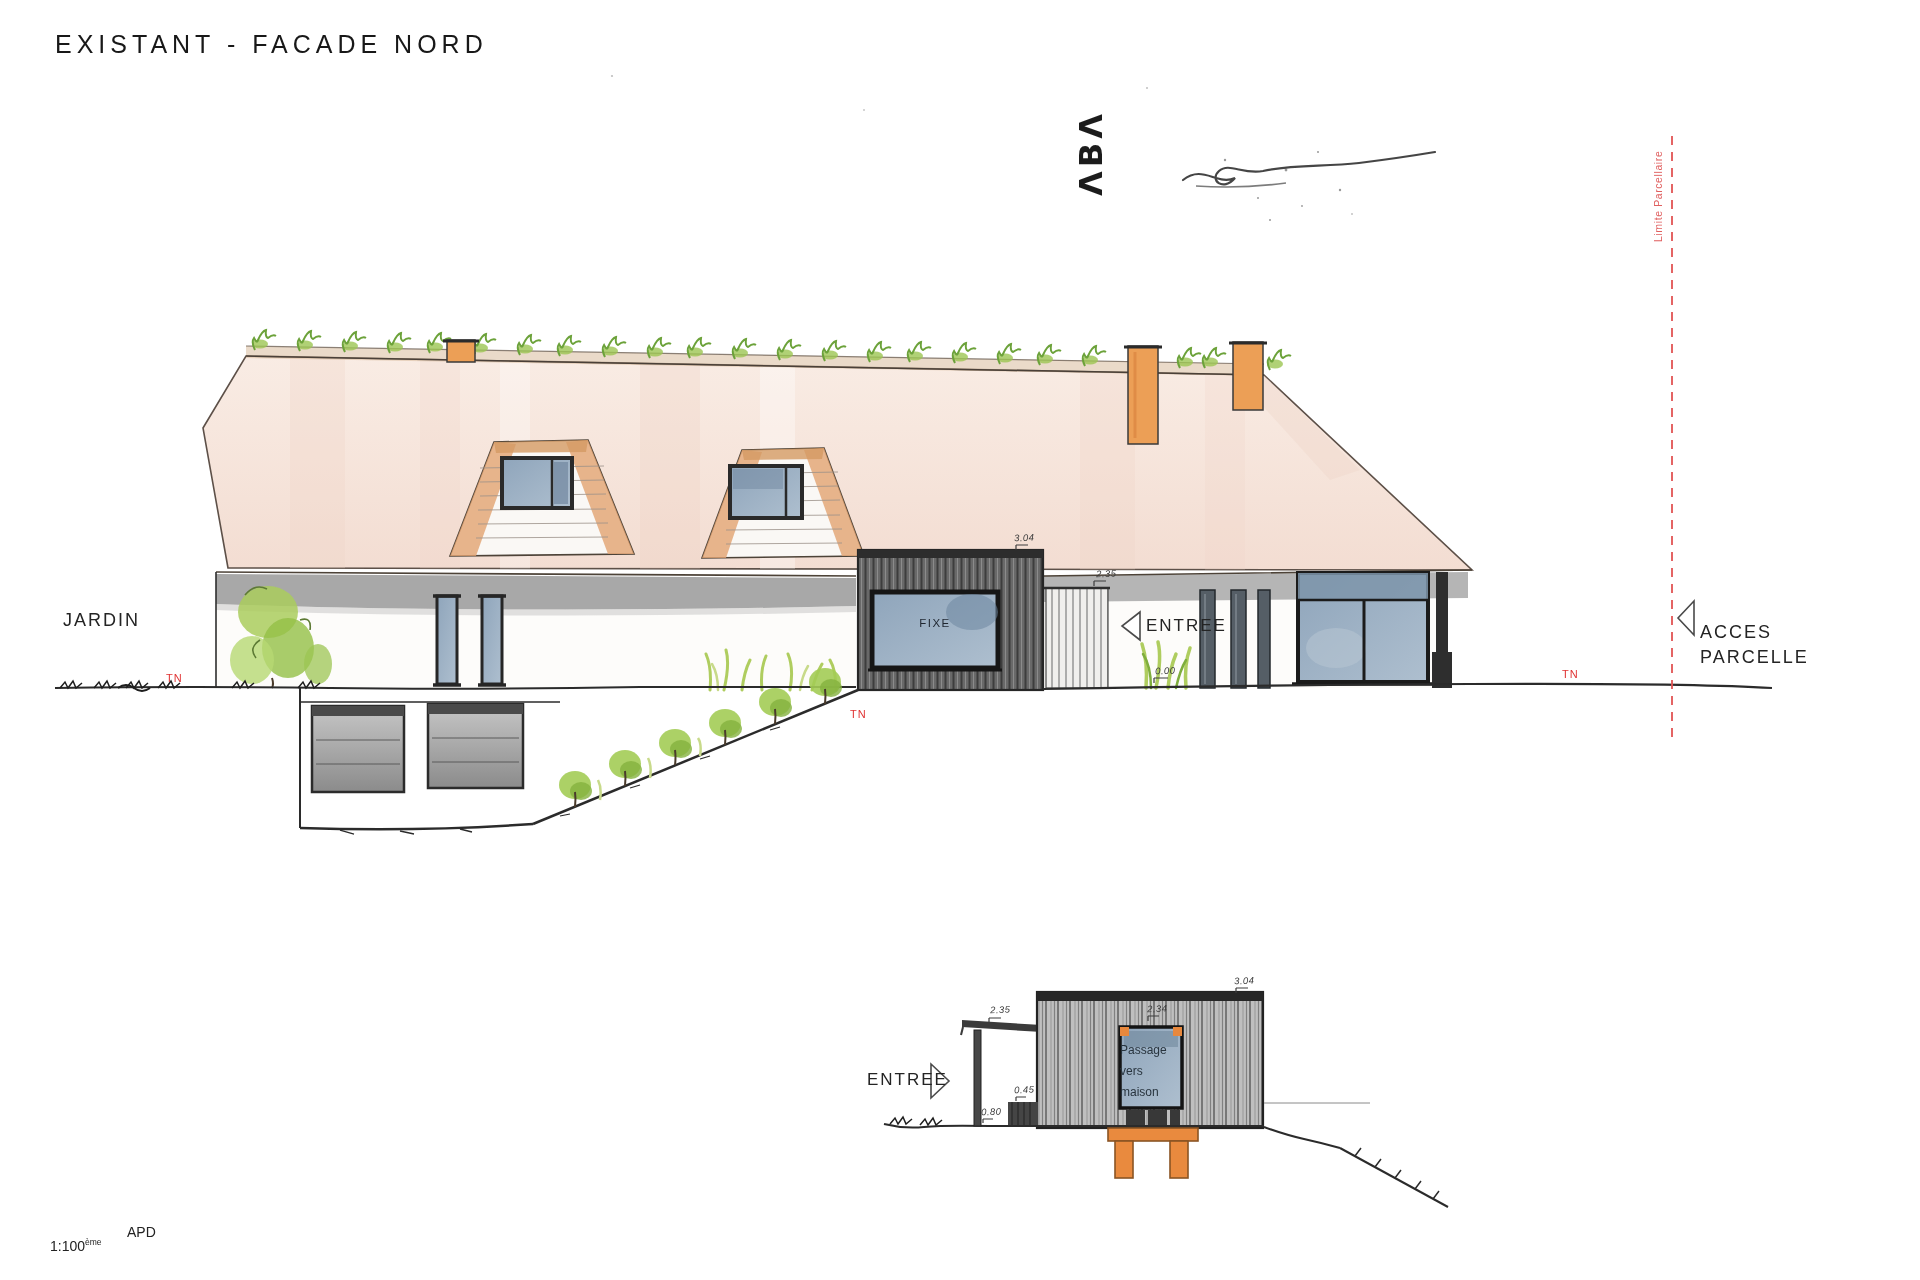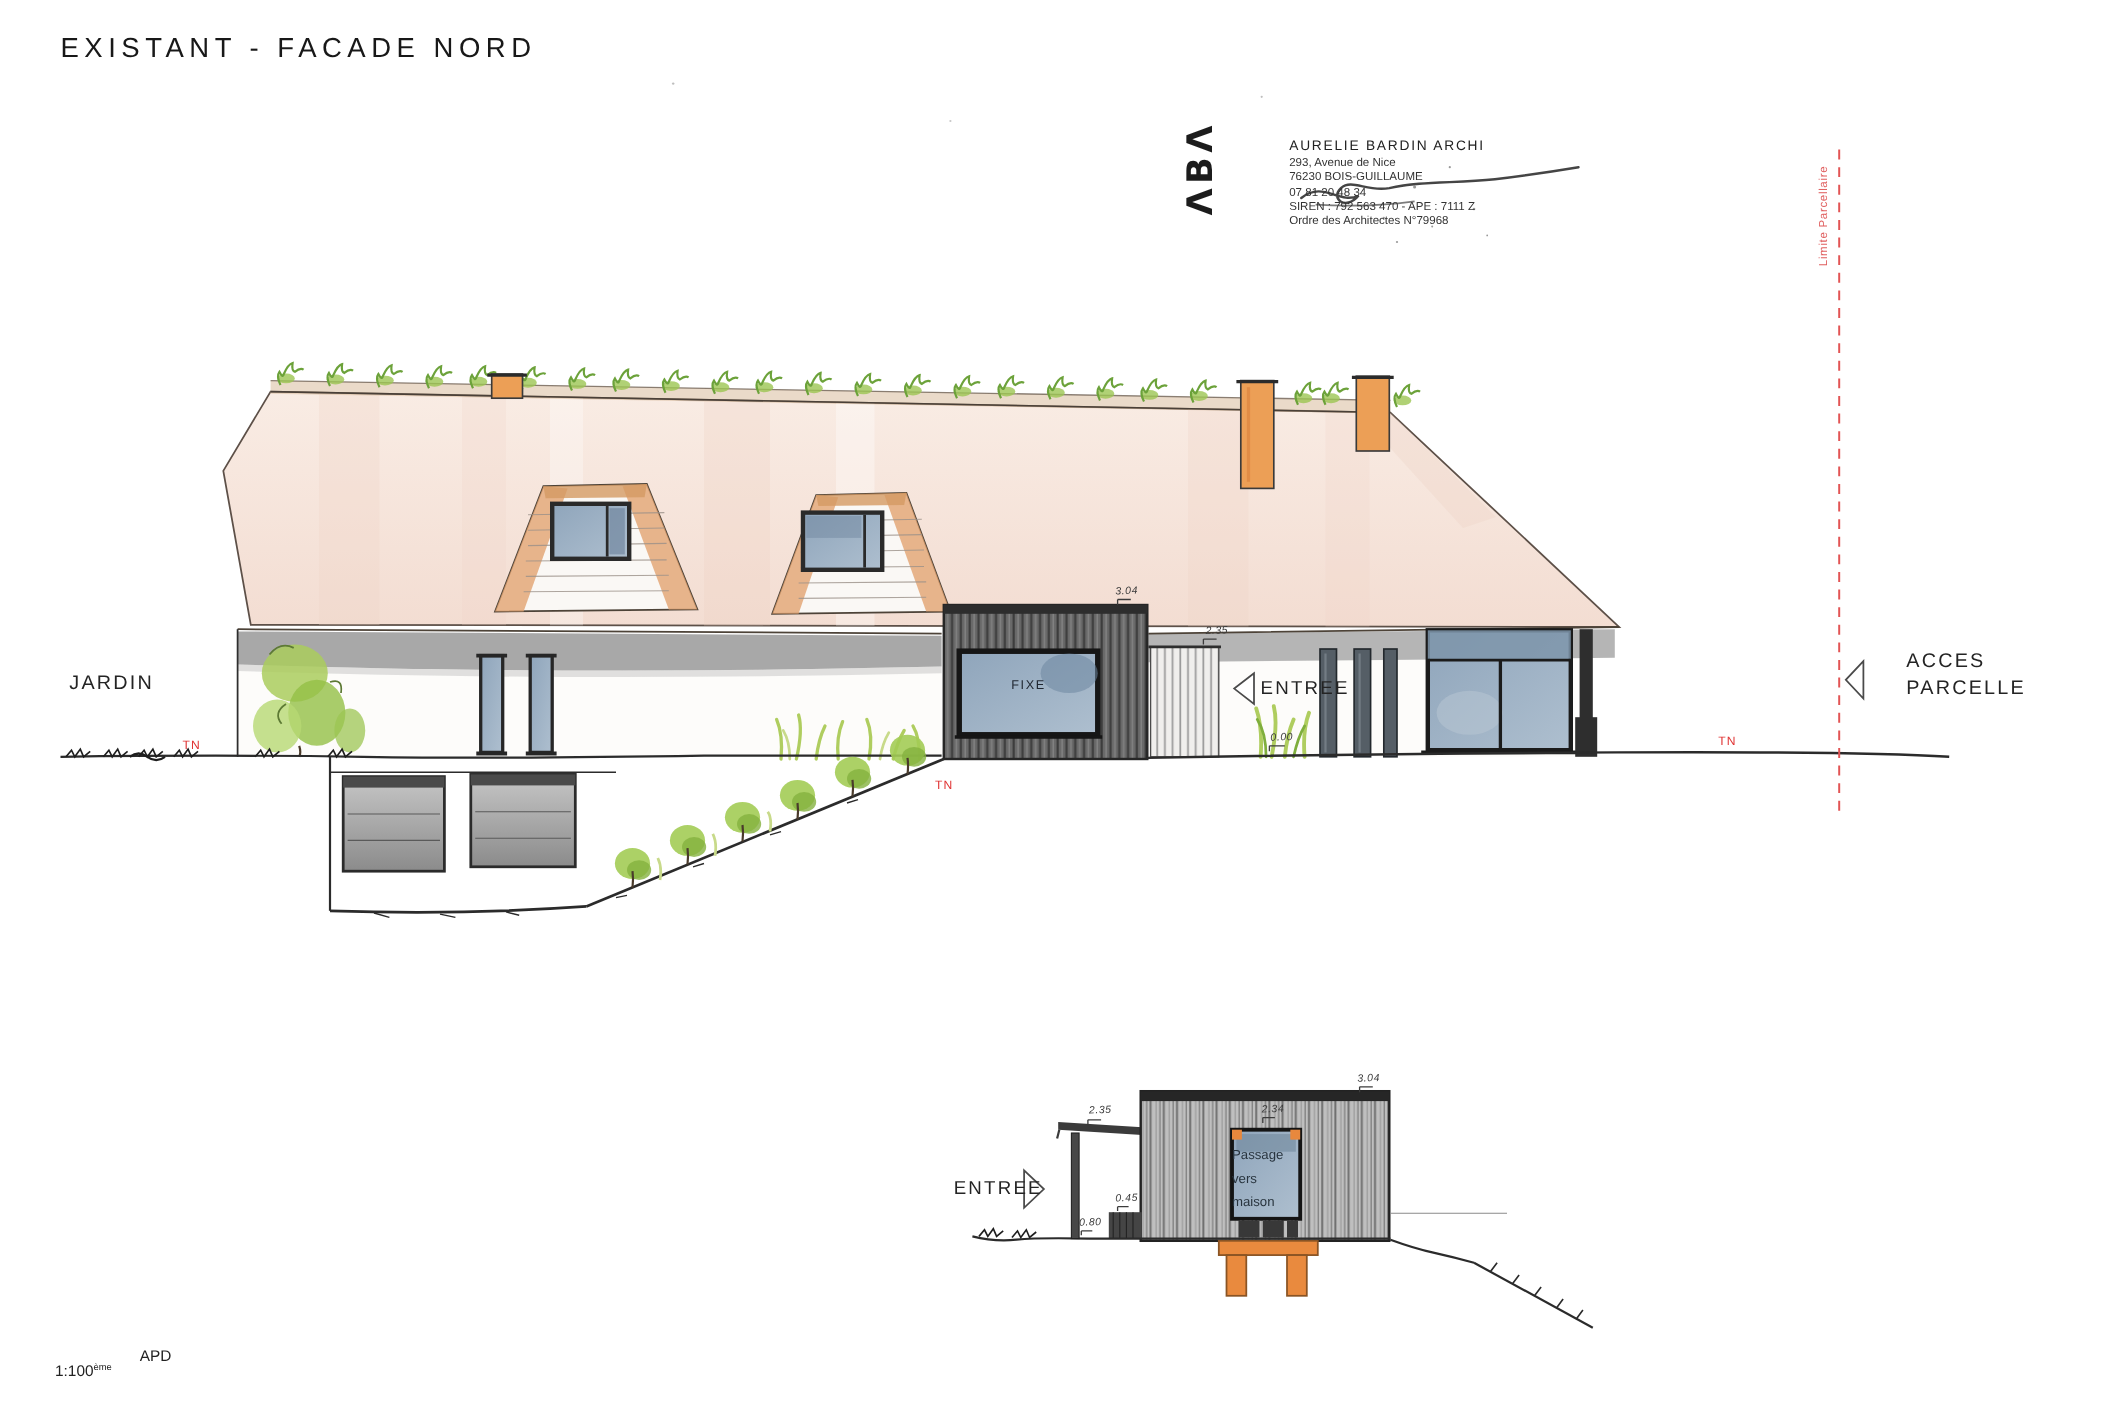--- a/index.html
+++ b/index.html
@@ -334,36 +334,28 @@
         <circle cx="1270" cy="220" r="1" fill="#333" opacity="0.5"></circle>
   </g>
   <circle cx="612" cy="76" r="1.1" fill="#444" opacity="0.35"></circle>
   <circle cx="864" cy="110" r="1" fill="#444" opacity="0.3"></circle>
   <circle cx="1147" cy="88" r="1" fill="#444" opacity="0.35"></circle>
 </svg>
 
 <div class="lbl t-main" style="left:55px;top:30px;">EXISTANT - FACADE NORD</div>
 
 
-<div class="lbl stamp" style="left:1172px;top:126px;">
-  <div class="name">AURELIE BARDIN ARCHI</div>
-  <div class="line">293, Avenue de Nice</div>
-  <div class="line">76230 BOIS-GUILLAUME</div>
-  <div class="line">07 81 20 48 34</div>
-  <div class="line">SIREN : 792 563 470 - APE : 7111 Z</div>
-  <div class="line">Ordre des Architectes N°79968</div>
-</div>
 
 <div class="lbl limite" style="left:1652px;top:242px;">Limite Parcellaire</div>
 
 <div class="lbl t-sub" style="left:63px;top:610px;">JARDIN</div>
 
 <div class="lbl t-sub" style="left:1146px;top:616px;font-size:17px;">ENTREE</div>
 
-<div class="lbl t-sub acces" style="left:1700px;top:588px;margin-left:33px;">
+<div class="lbl t-sub acces" style="left:1700px;top:620px;">
   <div>ACCES</div>
   <div>PARCELLE</div>
 </div>
 
 <div class="lbl fixe" style="left:872px;top:617px;">FIXE</div>
 
 <div class="lbl tn red" style="left:166px;top:672px;">TN</div>
 <div class="lbl tn red" style="left:850px;top:708px;">TN</div>
 <div class="lbl tn red" style="left:1562px;top:668px;">TN</div>
 

